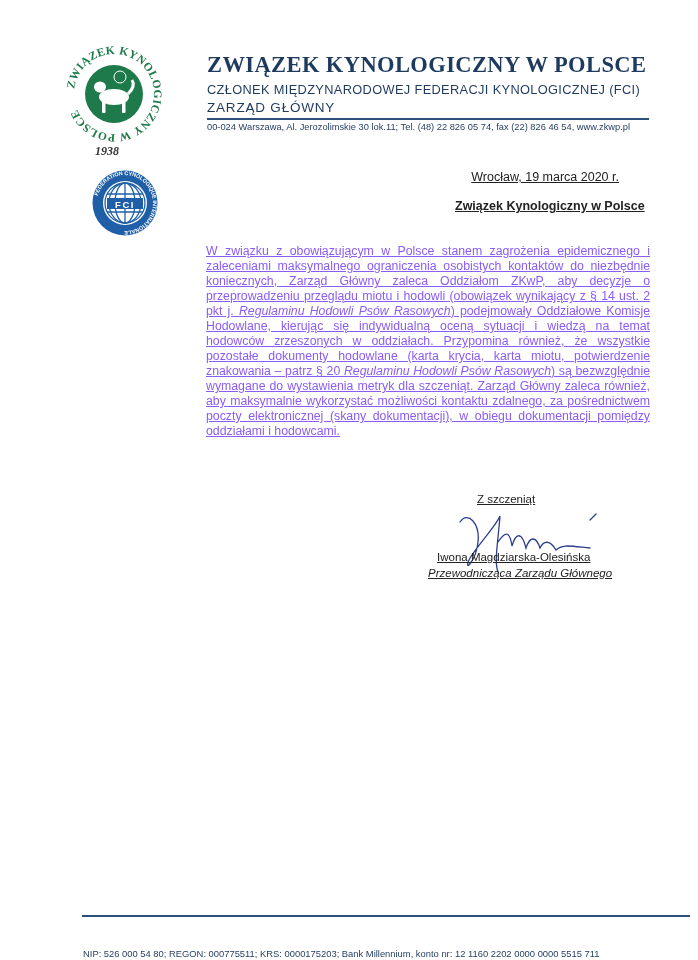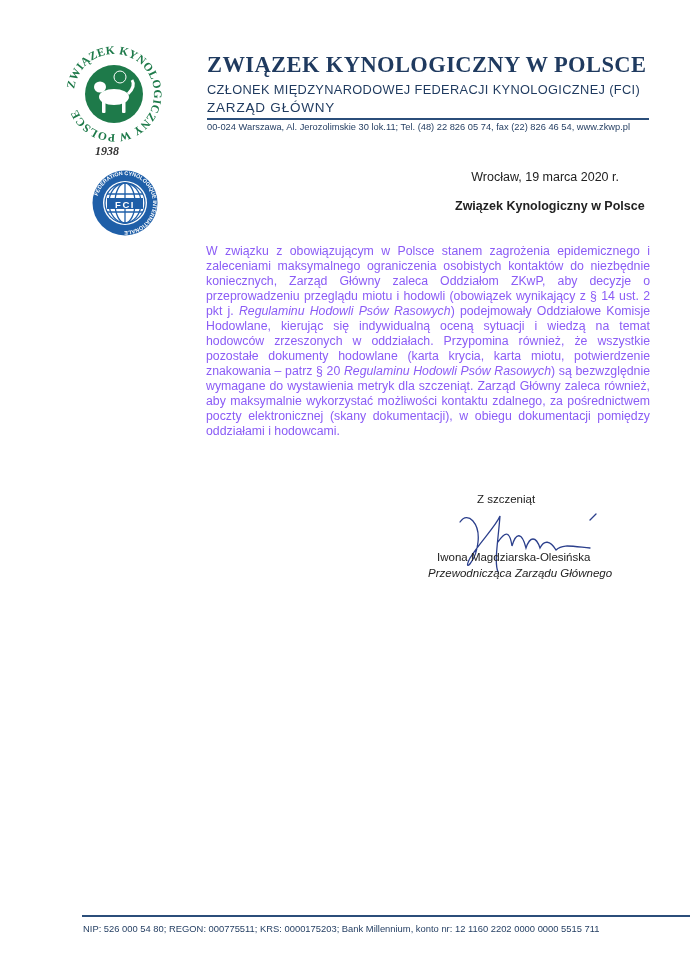--- a/index.html
+++ b/index.html
@@ -17,35 +17,35 @@
 
   
   #org-name { left: 207px; top: 52px; font-family: "Liberation Serif", serif; font-weight: bold;
               font-size: 22.5px; color: #1f3a5f; letter-spacing: 0.4px; white-space: nowrap; }
   #org-sub { left: 207px; top: 82px; font-size: 12.8px; color: #1f3a5f; letter-spacing: 0.35px; white-space: nowrap; }
   #org-board { left: 207px; top: 100px; font-size: 13.5px; font-weight: normal; color: #1f3a5f; letter-spacing: 0.8px; white-space: nowrap; }
   #header-rule { left: 207px; top: 118px; width: 442px; height: 2px; background: #2b4e7a; }
   #org-address { left: 207px; top: 122px; font-size: 9.3px; color: #1f3a5f; white-space: nowrap; }
 
   
-  .calibri { font-family: "Liberation Sans", sans-serif; }
+  .calibri { font-family: "Liberation Sans", sans-serif; text-decoration: underline; }
   #date { right: 79px; top: 170px; font-size: 12.5px; color: #222; white-space: nowrap; }
   #recipient { left: 455px; top: 197px; font-size: 12.5px; font-weight: bold; color: #222; line-height: 19px; }
   #body-text { left: 206px; top: 244px; width: 444px; font-size: 12.3px; line-height: 15px; color: #8b5cf6;
                text-align: justify; }
   #body-text em { font-style: italic; }
 
   #closing { left: 477px; top: 493px; font-size: 11.5px; color: #222; white-space: nowrap; }
   #signature { left: 440px; top: 502px; width: 180px; height: 80px; }
   #signer-name { left: 437px; top: 551px; font-size: 11.5px; color: #222; white-space: nowrap; }
   #signer-role { left: 428px; top: 567px; font-size: 11.5px; font-style: italic; color: #222; white-space: nowrap; }
 
   
   #footer-rule { left: 82px; top: 915px; width: 608px; height: 2px; background: #2b4e7a; }
-  #footer-text { left: 83px; top: 923px; font-size: 9.4px; color: #1f3a5f; white-space: nowrap; }
+  #footer-text { left: 83px; top: 948px; font-size: 9.4px; color: #1f3a5f; white-space: nowrap; }
 </style>
 </head>
 <body>
 
 <svg id="zkwp-logo" class="abs" viewBox="0 0 100 100">
   <defs>
     <path id="ringPath" d="M 50,50 m -40,0 a 40,40 0 1,1 80,0 a 40,40 0 1,1 -80,0"></path>
   </defs>
   <circle cx="50" cy="50" r="29" fill="#1e7a4a"></circle>
   <circle cx="50" cy="50" r="49" fill="none" stroke="#ffffff" stroke-width="0"></circle>

